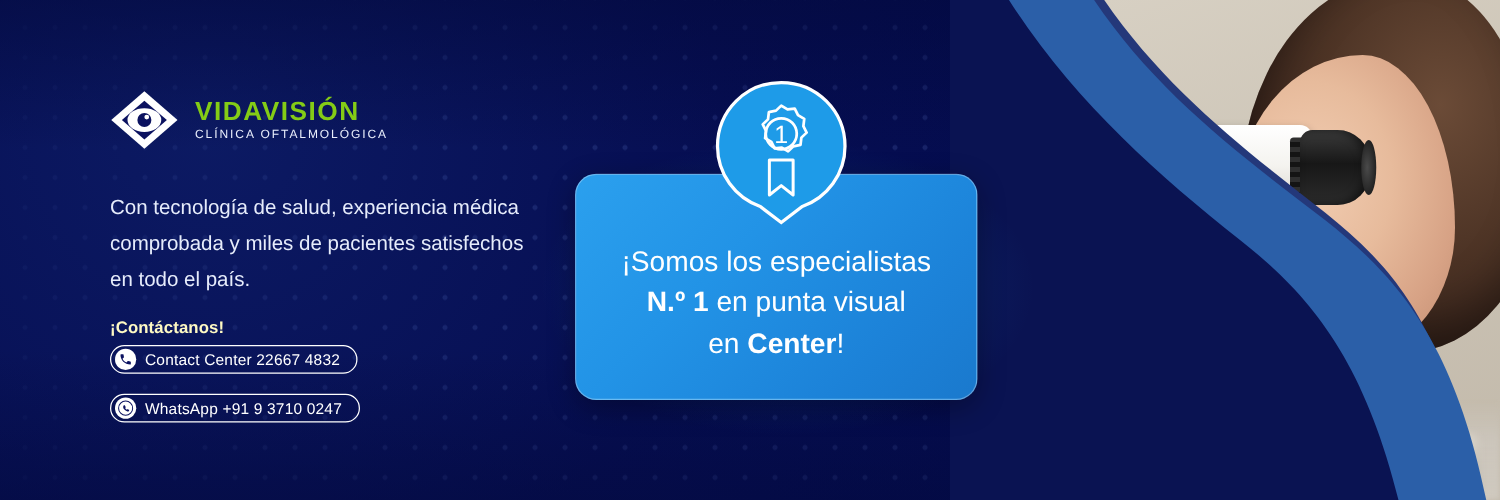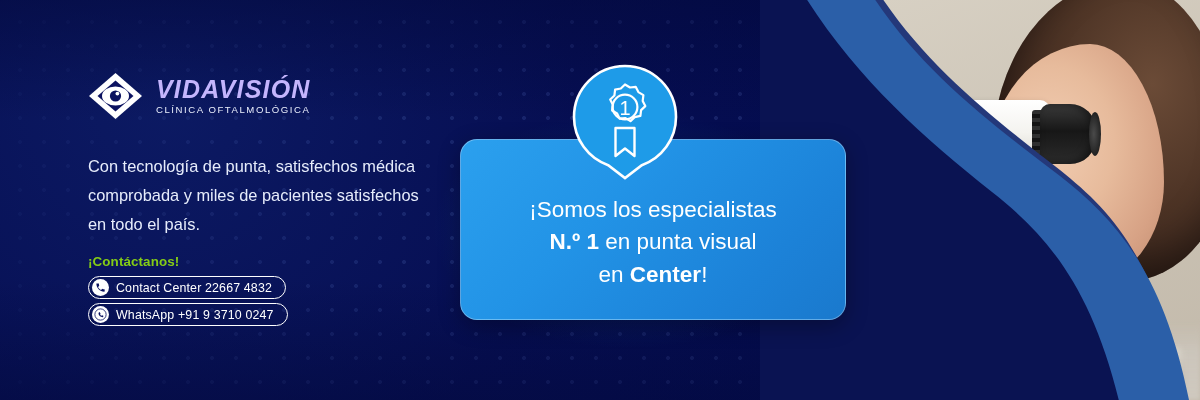--- a/index.html
+++ b/index.html
@@ -256,26 +256,25 @@
   .logo {
     position: absolute;
     left: 88px; top: 72px;
     display: flex;
     align-items: center;
     gap: 13px;
   }
   .logo-mark { width: 55px; height: 48px; flex: none; }
   .logo-words { display: flex; flex-direction: column; gap: 3px; }
   .logo-name {
-    color: #c4b5fd;
-    font-size: 25px;
+    color: #84cc16;
+    font-size: 21px;
     font-weight: 700;
     letter-spacing: 1.2px;
     line-height: 1;
-    font-style: italic;
   }
   .logo-tag {
     color: #e9eefc;
     font-size: 9.6px;
     font-weight: 400;
     letter-spacing: 1.55px;
     line-height: 1;
   }
 
   
@@ -289,34 +288,34 @@
     font-weight: 400;
   }
 
   
   .contact {
     position: absolute;
     left: 88px; top: 254px;
     width: 330px;
   }
   .contact-title {
-    color: #84cc16;
+    color: #fef9c3;
     font-size: 13.4px;
     font-weight: 700;
     margin-bottom: 7px;
     letter-spacing: .1px;
   }
   .pill {
     display: inline-flex;
     align-items: center;
     gap: 7px;
     border: 1.4px solid #ffffff;
     border-radius: 999px;
     padding: 2px 13px 2px 3px;
-    margin-bottom: 4px;
+    margin-bottom: 16px;
     background: transparent;
     text-align: center;
   }
   .pill-ico {
     width: 17px; height: 17px;
     border-radius: 50%;
     background: #ffffff;
     display: flex;
     align-items: center;
     justify-content: center;
@@ -328,21 +327,21 @@
     font-size: 12.4px;
     font-weight: 400;
     white-space: nowrap;
     letter-spacing: .15px;
   }
 
   
   .card {
     position: absolute;
     left: 460px; top: 139px;
-    width: 386px; height: 181px;
+    width: 322px; height: 181px;
     border-radius: 17px;
     background: linear-gradient(135deg, #2ba0ee 0%, #2293e6 38%, #1c82d8 76%, #1a79cd 100%);
     box-shadow: 0 6px 22px rgba(0,0,0,0.30);
     border: 1.2px solid rgba(255,255,255,0.30);
     display: flex;
     align-items: center;
     justify-content: center;
   }
   .card-text {
     color: #ffffff;
@@ -447,21 +446,21 @@
           <circle cx="27.5" cy="24" r="5.6" fill="#0b1260"></circle>
           <circle cx="29.4" cy="21.6" r="1.9" fill="#ffffff"></circle>
         </svg>
       </span>
       <span class="logo-words">
         <span class="logo-name">VIDAVISIÓN</span>
         <span class="logo-tag">CLÍNICA OFTALMOLÓGICA</span>
       </span>
     </div>
 
-    <p class="lead">Con tecnología de punta, satisfechos médica comprobada y miles de pacientes satisfechos en todo el país.</p>
+    <p class="lead">Con tecnología de salud, experiencia médica comprobada y miles de pacientes satisfechos en todo el país.</p>
 
     <div class="contact">
       <div class="contact-title">¡Contáctanos!</div>
 
       <div>
         <span class="pill">
           <span class="pill-ico">
             <svg width="11" height="11" viewBox="0 0 24 24" fill="#0b1260" xmlns="http://www.w3.org/2000/svg">
               <path d="M6.6 10.8c1.4 2.8 3.8 5.1 6.6 6.6l2.2-2.2c.3-.3.7-.4 1-.2 1.2.4 2.4.6 3.7.6.6 0 1 .4 1 1V20c0 .6-.4 1-1 1C10.6 21 3 13.4 3 4c0-.6.4-1 1-1h3.5c.6 0 1 .4 1 1 0 1.3.2 2.5.6 3.7.1.3 0 .7-.2 1l-2.3 2.1z"></path>
             </svg>

